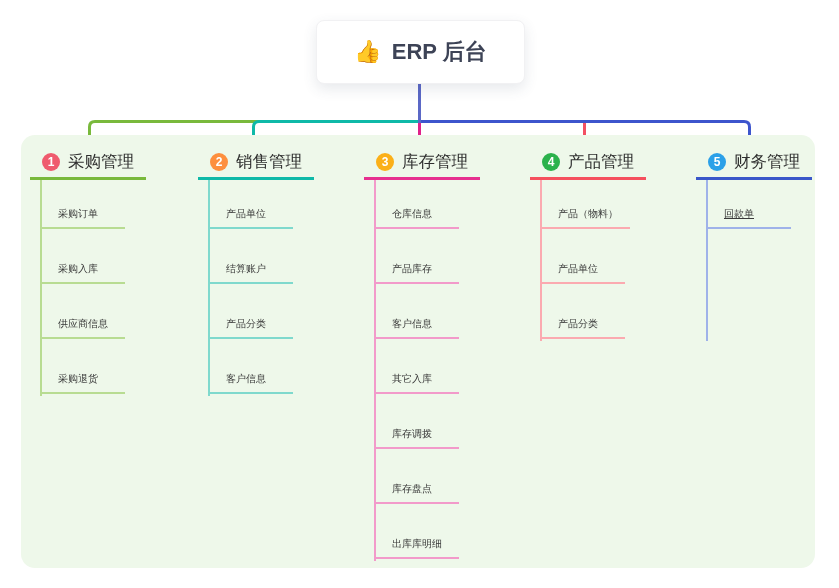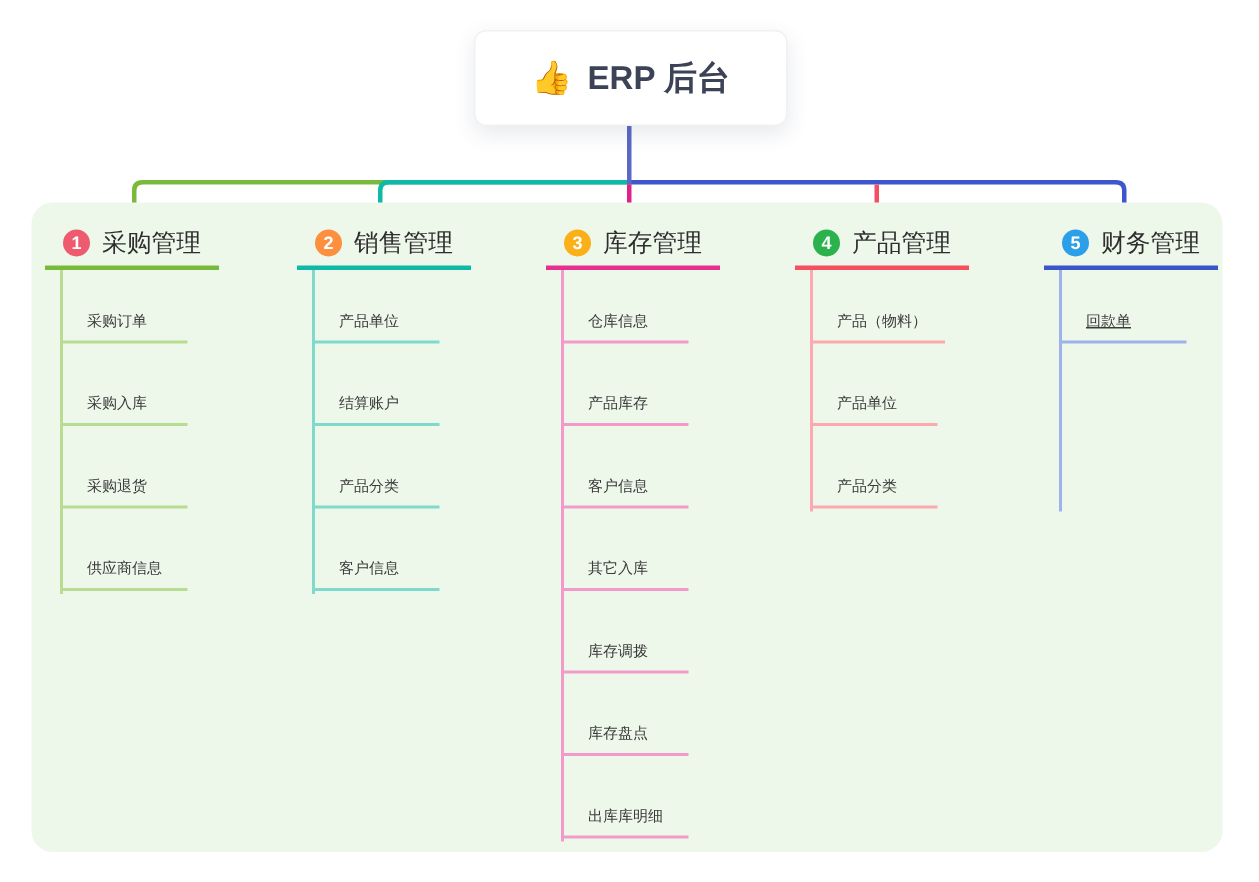--- a/index.html
+++ b/index.html
@@ -87,22 +87,22 @@
 
   <div class="branch b1">
     <div class="btitle">
       <span class="badge">1</span>
       <span>采购管理</span>
     </div>
     <div class="kids">
       <i class="vline" style="height: 216px;"></i>
       <div class="child">采购订单</div>
       <div class="child">采购入库</div>
+      <div class="child">供应商信息</div>
       <div class="child">采购退货</div>
-      <div class="child">供应商信息</div>
     </div>
   </div>
 
   <div class="branch b2">
     <div class="btitle">
       <span class="badge">2</span>
       <span>销售管理</span>
     </div>
     <div class="kids">
       <i class="vline" style="height: 216px;"></i>

